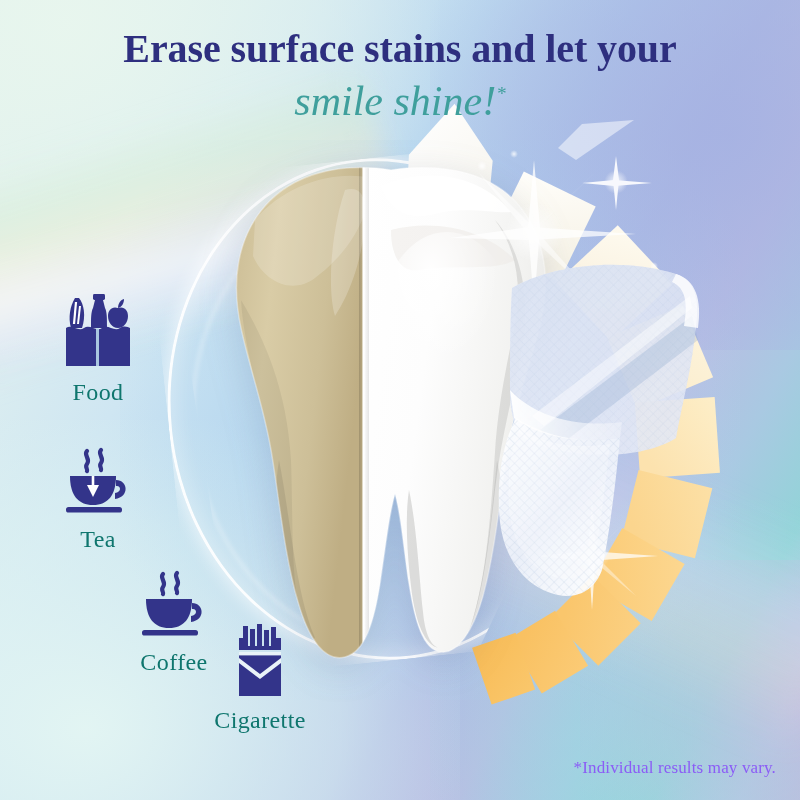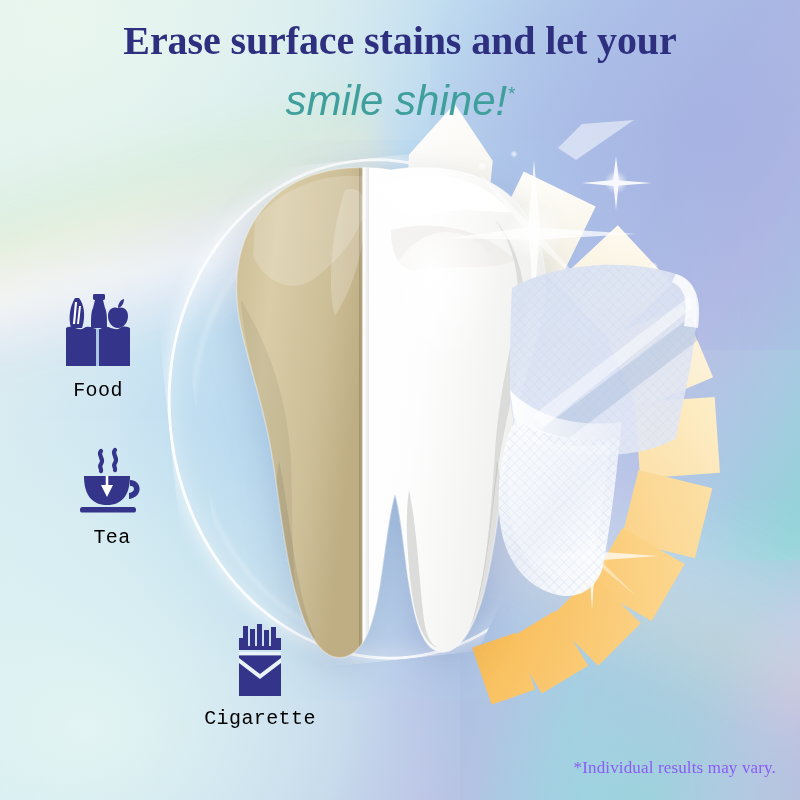--- a/index.html
+++ b/index.html
@@ -107,38 +107,38 @@
       rgba(233,226,246,0.30) 35%,
       rgba(255,236,214,0.24) 58%,
       rgba(255,255,255,0) 92%);
     filter: blur(16px);
   }
 
   
   .headline {
     position: absolute;
     left: 0; right: 0;
-    top: 20px;
+    top: 28px;
     text-align: center;
     font-family: "Liberation Serif", serif;
     font-weight: bold;
     font-size: 40px;
     letter-spacing: -0.1px;
     color: #2e2f7f;
     line-height: 1.06;
     z-index: 40;
   }
   .subline {
     position: absolute;
     left: 0; right: 0;
     top: 78px;
     text-align: center;
     z-index: 40;
     color: #3f9f9c;
-    font-family: Liberation Sans, sans-serif;
+    font-family: Liberation Serif, serif;
     font-style: italic;
     font-weight: normal;
     font-size: 42px;
     line-height: 1.1;
   }
   .subline .star {
     font-size: 19px;
     vertical-align: super;
     letter-spacing: 0;
   }
@@ -188,29 +188,29 @@
 
   
   .icon-item {
     position: absolute;
     z-index: 36;
     text-align: center;
   }
   .icon-glyph { display: block; margin: 0 auto; }
   .icon-label {
     margin-top: 7px;
-    font-family: Liberation Mono, monospace;
-    font-size: 20px;
-    color: #000000;
+    font-family: Liberation Serif, serif;
+    font-size: 24px;
+    color: #0f766e;
     letter-spacing: 0.4px;
     white-space: nowrap;
   }
 
   #item-food { left: 28px; top: 290px; width: 140px; }
-  #item-tea  { left: 42px; top: 447px; width: 140px; text-align: center; }
+  #item-tea  { left: 28px; top: 447px; width: 140px; text-align: center; }
   #item-coffee { left: 104px; top: 570px; width: 140px; }
   #item-cigarette { left: 180px; top: 624px; width: 160px; }
 
   
   .footnote {
     position: absolute;
     right: 24px;
     bottom: 22px;
     z-index: 40;
     font-family: "Liberation Serif", serif;
@@ -555,20 +555,34 @@
 
         <rect x="6" y="60" width="56" height="5.5" rx="2.6"></rect>
 
         <path d="M33 29 L33 38" stroke="#ffffff" stroke-width="2.6" fill="none"></path>
         <path d="M27 38 L39 38 L33 50 Z" fill="#ffffff"></path>
       </g>
     </svg>
     <div class="icon-label">Tea</div>
   </div>
 
+  <div class="icon-item" id="item-coffee">
+    <svg class="icon-glyph" width="76" height="72" viewBox="0 0 76 72">
+      <g fill="none" stroke="#33348a" stroke-width="4.2" stroke-linecap="round">
+        <path d="M27 4 C23 8 31 12 27 17 C24.5 20 28 22 27 24"></path>
+        <path d="M41 3 C37 7 45 11 41 16 C38.5 19 42 21 41 23"></path>
+      </g>
+      <g fill="#33348a">
+        <path d="M10 29 L56 29 C56 48 48 58 33 58 C18 58 10 48 10 29 Z"></path>
+        <path d="M56 33 C68 33 70 50 55 52 L55 46 C62 45 61 38 56 39 Z"></path>
+        <rect x="6" y="60" width="56" height="5.5" rx="2.6"></rect>
+      </g>
+    </svg>
+    <div class="icon-label">Coffee</div>
+  </div>
 
   <div class="icon-item" id="item-cigarette">
     <svg class="icon-glyph" width="70" height="76" viewBox="0 0 70 76">
       <g fill="#33348a">
 
         <rect x="18" y="2" width="5" height="22"></rect>
         <rect x="25" y="5" width="5" height="19"></rect>
         <rect x="32" y="0" width="5" height="24"></rect>
         <rect x="39" y="6" width="5" height="18"></rect>
         <rect x="46" y="3" width="5" height="21"></rect>

